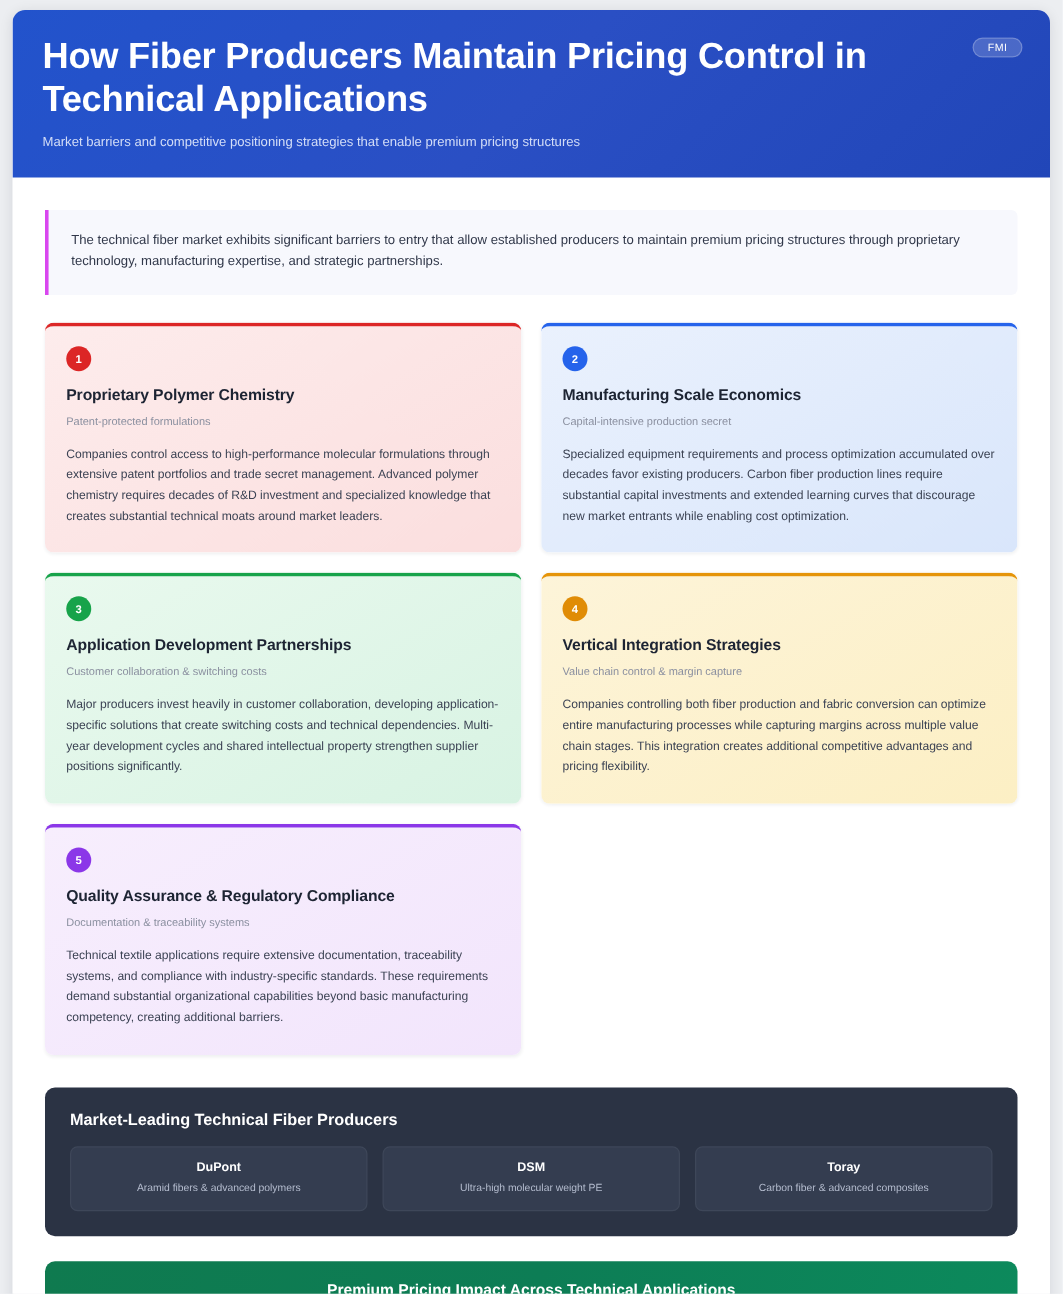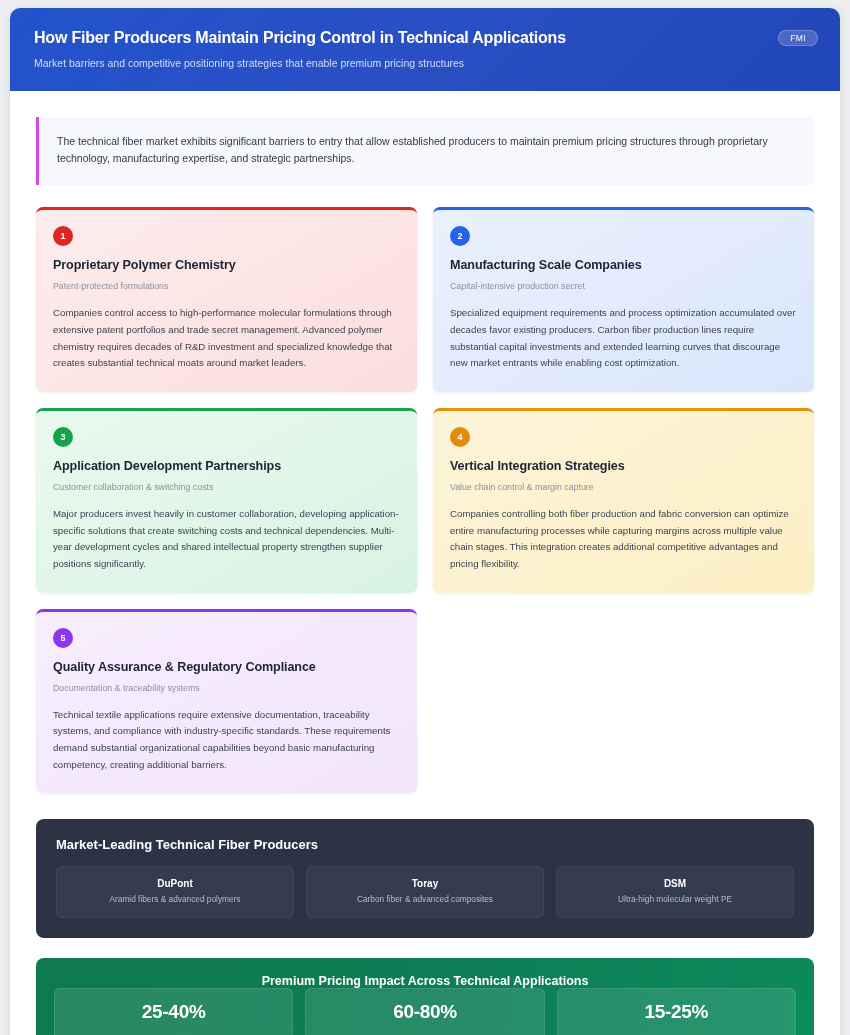--- a/index.html
+++ b/index.html
@@ -20,21 +20,21 @@
   }
 
   
   .header {
     background: linear-gradient(135deg, #2253cc 0%, #2a4fc4 50%, #2146b8 100%);
     padding: 20px 24px 22px 24px;
     position: relative;
   }
   .header h1 {
     color: #ffffff;
-    font-size: 16px;
+    font-size: 29px;
     font-weight: bold;
     letter-spacing: -0.2px;
     line-height: 1.2;
   }
   .header .subtitle {
     color: #d3ddf7;
     font-size: 10.5px;
     margin-top: 10px;
     font-weight: normal;
   }
@@ -214,21 +214,21 @@
 
       <div class="card c-red">
         <div class="num">1</div>
         <h3>Proprietary Polymer Chemistry</h3>
         <div class="sub">Patent-protected formulations</div>
         <p>Companies control access to high-performance molecular formulations through extensive patent portfolios and trade secret management. Advanced polymer chemistry requires decades of R&amp;D investment and specialized knowledge that creates substantial technical moats around market leaders.</p>
       </div>
 
       <div class="card c-blue">
         <div class="num">2</div>
-        <h3>Manufacturing Scale Companies</h3>
+        <h3>Manufacturing Scale Economics</h3>
         <div class="sub">Capital-intensive production secret</div>
         <p>Specialized equipment requirements and process optimization accumulated over decades favor existing producers. Carbon fiber production lines require substantial capital investments and extended learning curves that discourage new market entrants while enabling cost optimization.</p>
       </div>
 
       <div class="card c-green">
         <div class="num">3</div>
         <h3>Application Development Partnerships</h3>
         <div class="sub">Customer collaboration &amp; switching costs</div>
         <p>Major producers invest heavily in customer collaboration, developing application-specific solutions that create switching costs and technical dependencies. Multi-year development cycles and shared intellectual property strengthen supplier positions significantly.</p>
       </div>
@@ -250,26 +250,26 @@
     </div>
 
     <div class="producers">
       <h2>Market-Leading Technical Fiber Producers</h2>
       <div class="producer-row">
         <div class="producer">
           <div class="pname">DuPont</div>
           <div class="pdesc">Aramid fibers &amp; advanced polymers</div>
         </div>
         <div class="producer">
+          <div class="pname">DSM</div>
+          <div class="pdesc">Ultra-high molecular weight PE</div>
+        </div>
+        <div class="producer">
           <div class="pname">Toray</div>
           <div class="pdesc">Carbon fiber &amp; advanced composites</div>
-        </div>
-        <div class="producer">
-          <div class="pname">DSM</div>
-          <div class="pdesc">Ultra-high molecular weight PE</div>
         </div>
       </div>
     </div>
 
     <div class="stats">
       <h2>Premium Pricing Impact Across Technical Applications</h2>
       <div class="stat-row">
         <div class="stat">
           <div class="val">25-40%</div>
 

